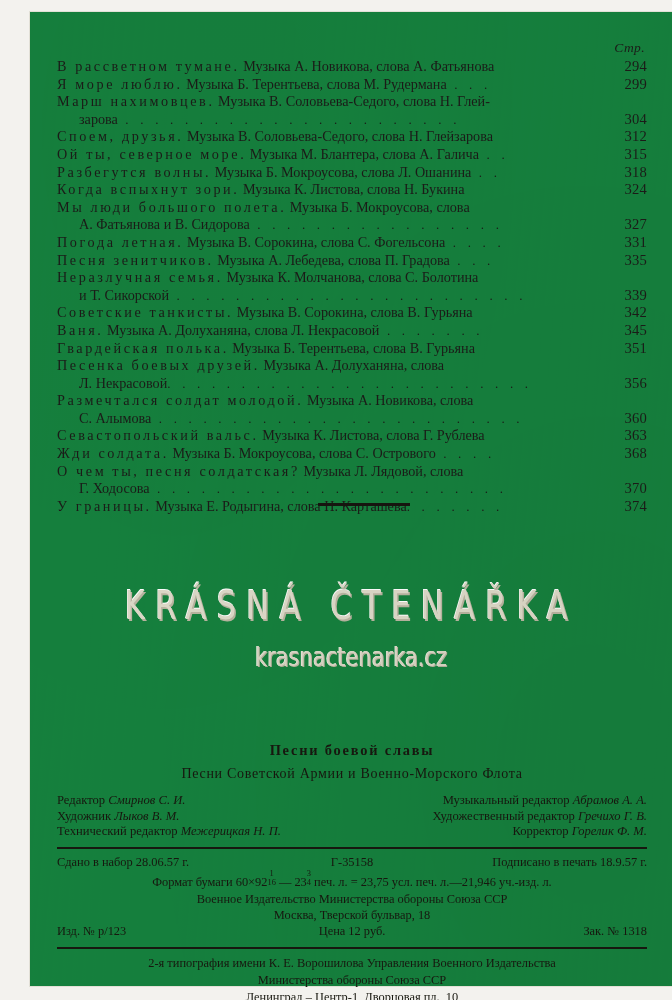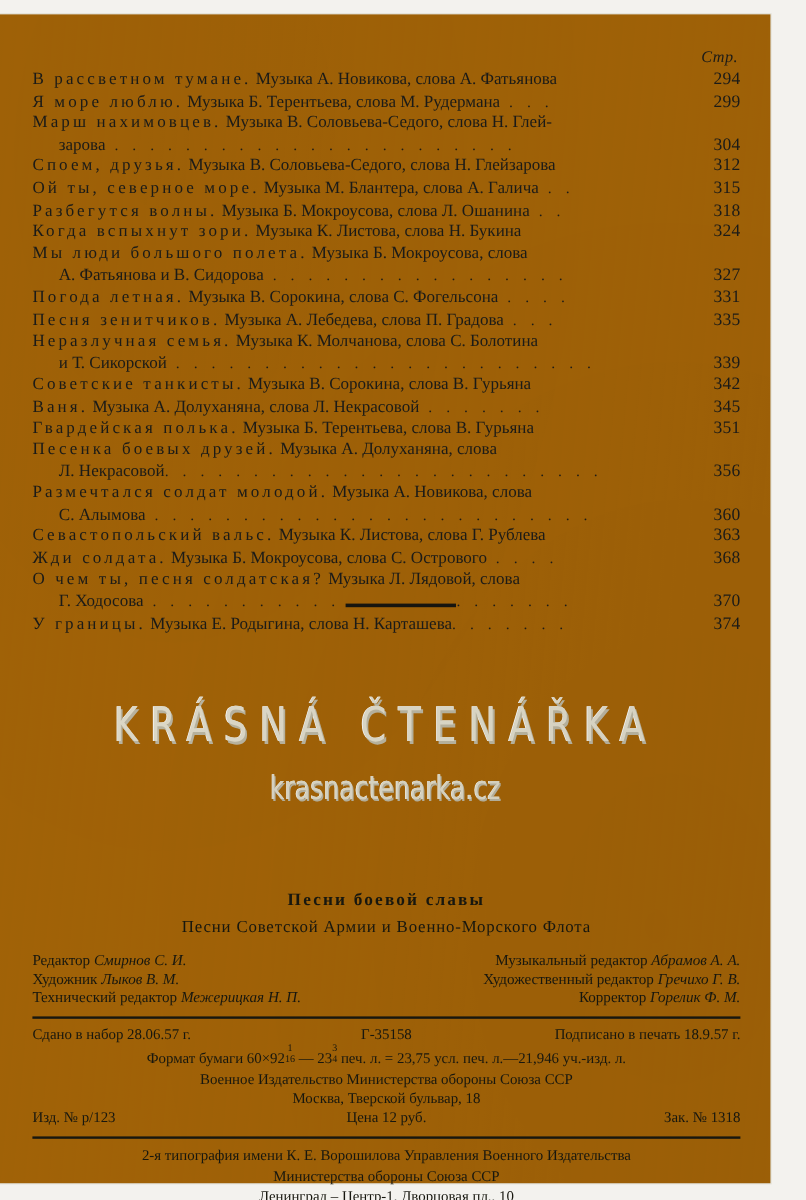--- a/index.html
+++ b/index.html
@@ -9,25 +9,25 @@
   }
   body {
     width: 672px;
     height: 1000px;
     overflow: hidden;
     font-family: "Liberation Serif", "DejaVu Serif", serif;
   }
 
   #page {
     position: absolute;
-    left: 0;
+    left: 30px;
     top: 12px;
     width: 642px;
     height: 974px;
-    background: #a16207;
+    background: #15803d;
     box-shadow: 0 0 0 1px #e2e0d6;
   }
   #grain {
     position: absolute;
     inset: 0;
     pointer-events: none;
     background:
       radial-gradient(ellipse at 20% 12%, rgba(0,0,0,0.018), rgba(0,0,0,0) 55%),
       radial-gradient(ellipse at 85% 78%, rgba(0,0,0,0.022), rgba(0,0,0,0) 60%),
       linear-gradient(95deg, rgba(255,255,255,0.30), rgba(0,0,0,0.02));

